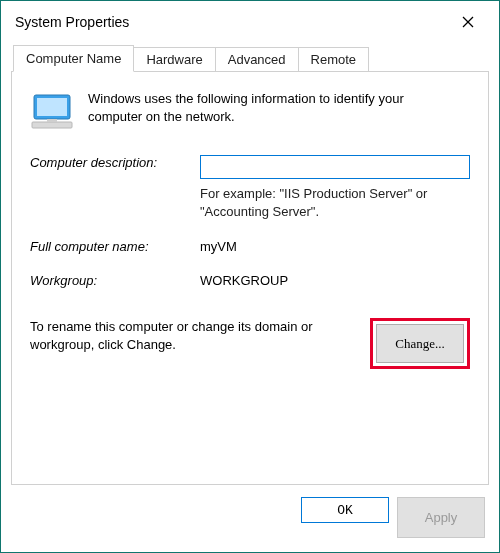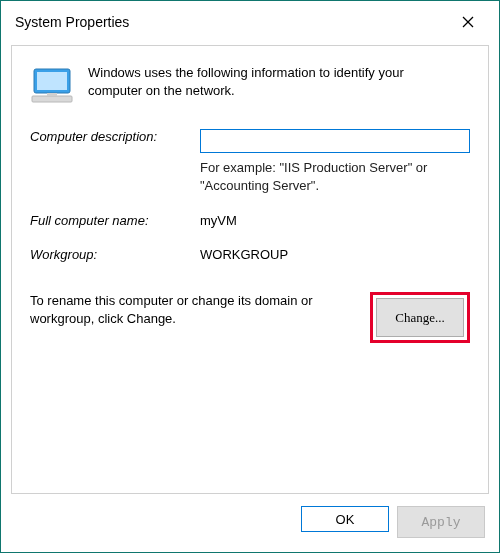--- a/index.html
+++ b/index.html
@@ -158,51 +158,57 @@
     display: flex;
     justify-content: flex-end;
     gap: 8px;
     padding: 12px 14px 14px 14px;
   }
   button.ok-btn {
     min-width: 88px;
     height: 26px;
     background: #fff;
     border: 1px solid #0078d7;
-    font-family: Liberation Sans, sans-serif;
+    font-family: Liberation Mono, monospace;
     font-size: 13px;
     cursor: pointer;
   }
   button.disabled-btn {
     min-width: 88px;
-    height: 32px;
+    height: 41px;
     background: #e1e1e1;
     border: 1px solid #c9c9c9;
     color: #9a9a9a;
-    font-family: Liberation Mono, monospace;
+    font-family: Liberation Sans, sans-serif;
     font-size: 13px;
     cursor: default;
   }
 </style>
 </head>
 <body>
 
 <div class="window">
 
   <div class="titlebar">
     <div class="title">System Properties</div>
     <div class="close-btn">
       <svg viewBox="0 0 12 12">
         <line x1="1" y1="1" x2="11" y2="11" stroke="#000" stroke-width="1.2"></line>
         <line x1="11" y1="1" x2="1" y2="11" stroke="#000" stroke-width="1.2"></line>
       </svg>
     </div>
   </div>
 
   <div class="tab-control">
+    <div class="tabs">
+      <div class="tab active">Computer Name</div>
+      <div class="tab">Hardware</div>
+      <div class="tab">Advanced</div>
+      <div class="tab">Remote</div>
+    </div>
 
     <div class="tab-panel">
 
       <div class="intro-row">
         <div class="computer-icon">
           <svg viewBox="0 0 44 40">
             <rect x="4" y="3" width="36" height="24" rx="2" fill="#3aa0e8" stroke="#2b7bb5" stroke-width="1"></rect>
             <rect x="7" y="6" width="30" height="18" fill="#bfe4ff"></rect>
             <rect x="2" y="30" width="40" height="6" rx="1" fill="#d9d9d9" stroke="#b8b8b8" stroke-width="1"></rect>
             <rect x="17" y="27" width="10" height="3" fill="#cfcfcf"></rect>

